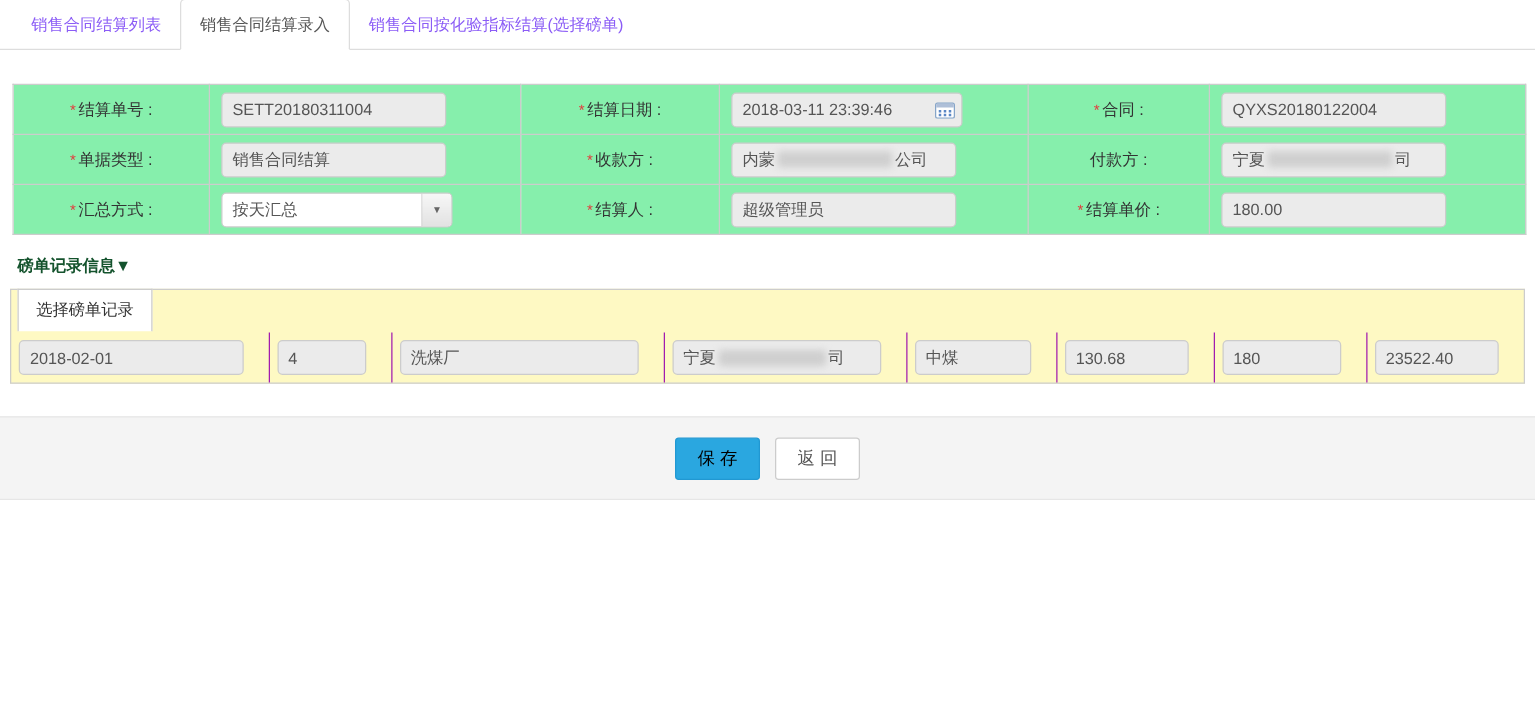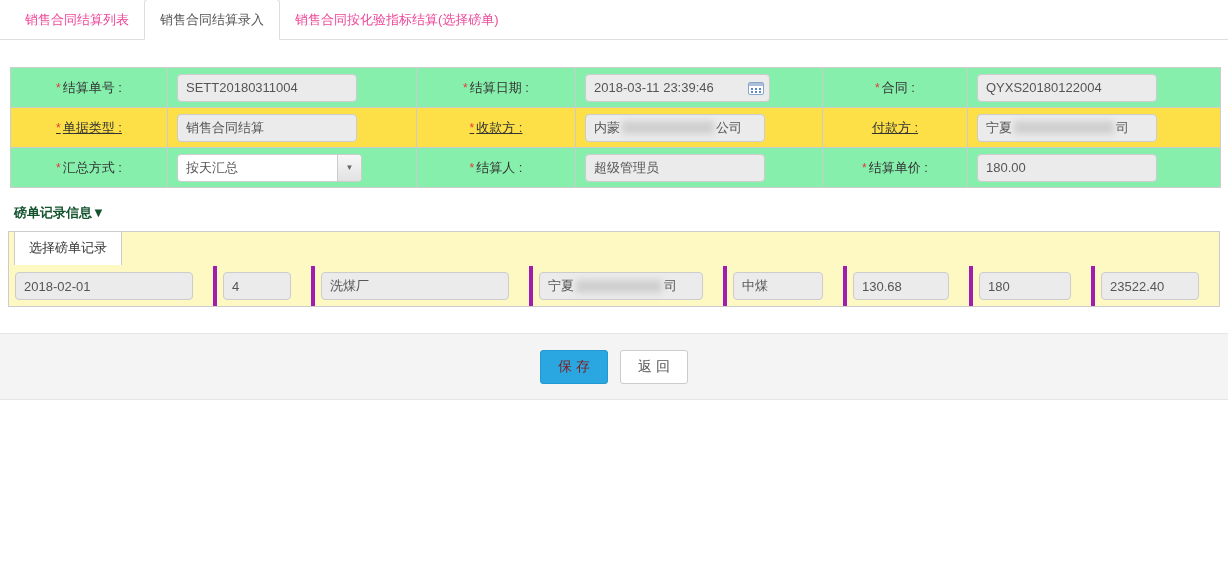--- a/index.html
+++ b/index.html
@@ -2,29 +2,29 @@
 <html><head>
 <meta charset="utf-8">
 <style>
   * { box-sizing: border-box; margin: 0; padding: 0; }
   html,body { width: 1228px; height: 574px; background:#fff;
     font-family: "Liberation Sans","DejaVu Sans",sans-serif; font-size:13px; color:#333; overflow:hidden; }
 
   
   .tabbar { height:40px; border-bottom:1px solid #ddd; padding-left:10px; display:flex; align-items:flex-end; }
   .tab { padding:11px 15px 10px; font-size:13px; cursor:pointer; white-space:nowrap; }
-  .tab.link { color:#ec4899; }
+  .tab.link { color:#8b5cf6; }
   .tab.active { background:#fff; border:1px solid #ddd; border-bottom:1px solid #fff;
     border-radius:4px 4px 0 0; margin-bottom:-1px; color:#555; }
 
   
   table.form { border-collapse:collapse; margin:27px 8px 0 10px; width:1210px; table-layout:fixed; }
   table.form td { border:1px solid #ccc; height:40px; vertical-align:middle; }
   table.form tr.odd td { background:#86efac; }
-  table.form tr.even td { background:#fde047;text-decoration:underline; }
+  table.form tr.even td { background:#86efac; }
   td.lbl { text-align:center; color:#333; white-space:nowrap; }
   .req { color:#e4393c; margin-right:2px; font-size:12px; vertical-align:middle; }
   td.val { padding-left:9px; }
 
   .ipt { display:inline-flex; align-items:center; width:180px; height:28px; padding:0 8px;
     border:1px solid #ccc; border-radius:4px; background:#fff; color:#555; font-size:13px;
     white-space:nowrap; overflow:hidden; }
   .ipt.dis { background:#ebebeb; }
   input.ipt { outline:none; }
 
@@ -49,29 +49,29 @@
 
   
   .section-title { margin:16px 0 9px 14px; font-weight:bold; font-size:13px; color:#14532d; }
   .records { margin:0 8px; border:1px solid #ccc; background:#fef9c3; }
   .pick-btn { display:inline-block; margin:-1px 0 0 5px; padding:7px 14px 8px; background:#fff;
     border:1px solid #ccc; border-bottom:none; font-size:13px; color:#333; cursor:pointer; }
   table.wtable { border-collapse:collapse; width:100%; table-layout:fixed; margin-top:1px; }
   table.wtable th { text-align:left; font-size:13px; color:#333; padding:8px 6px 8px 6px;
     border-bottom:1px solid #ddd; border-right:1px solid #ddd; font-weight:bold; }
   table.wtable th:last-child, table.wtable td:last-child { border-right:none; }
-  table.wtable td { padding:6px 6px; border-right:4px solid #a21caf; height:40px; }
+  table.wtable td { padding:6px 6px; border-right:1px solid #a21caf; height:40px; }
   .cell-ipt { width:calc(100% - 14px); }
 
   
   .actionbar { margin-top:26px; height:67px; background:#f4f4f4; border-top:1px solid #e6e6e6;
     border-bottom:1px solid #e6e6e6; display:flex; align-items:center; justify-content:center; gap:12px; }
   .btn { font-size:14px; padding:7px 13px; border-radius:3px; cursor:pointer; letter-spacing:4px;
     text-indent:4px; border:1px solid transparent; }
-  .btn.primary { background:#2aa7e0; border-color:#2198d2; color:#7f1d1d; }
+  .btn.primary { background:#2aa7e0; border-color:#2198d2; color:#000000; }
   .btn.default { background:#fff; border-color:#ccc; color:#555; }
 </style>
 </head>
 <body>
 
 <div class="tabbar">
   <a class="tab link">销售合同结算列表</a>
   <div class="tab active">销售合同结算录入</div>
   <a class="tab link">销售合同按化验指标结算(选择磅单)</a>
 </div>

